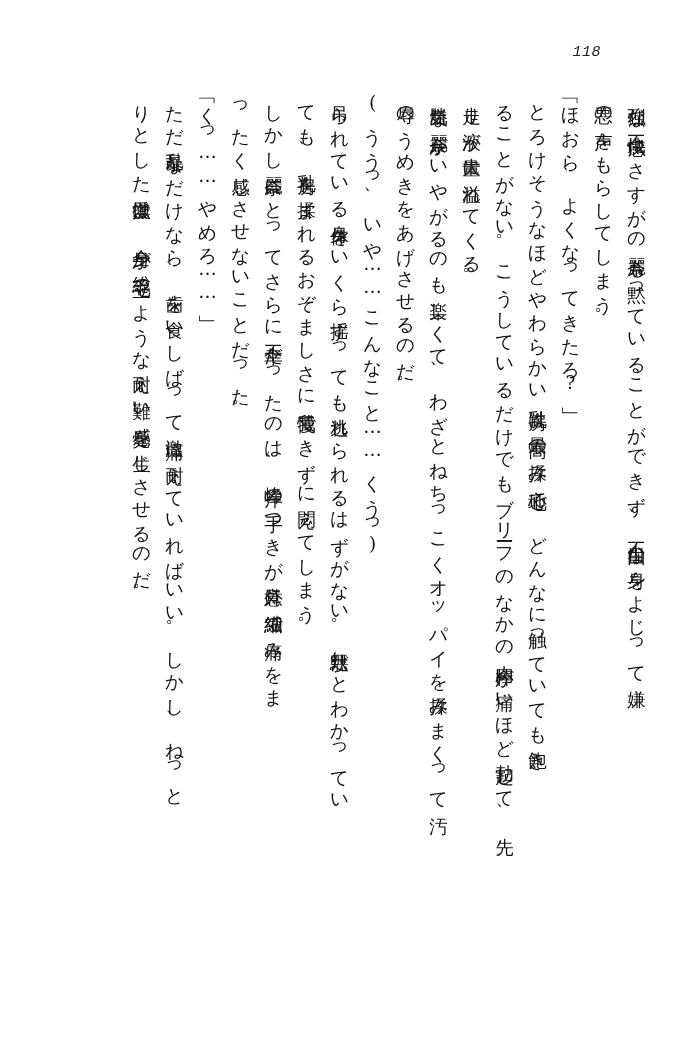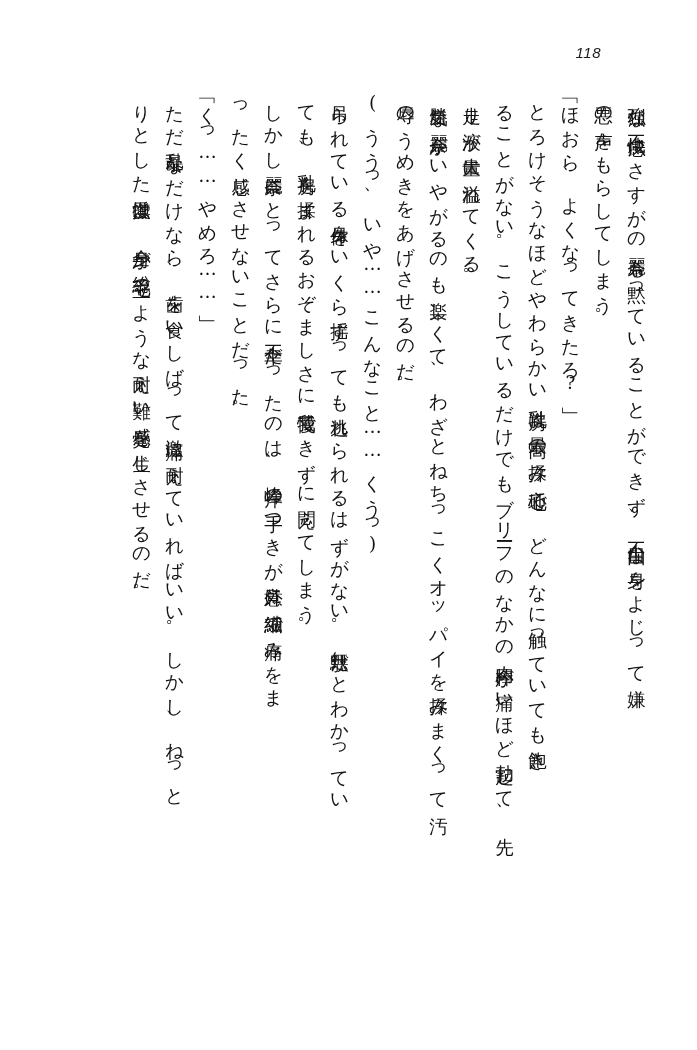--- a/index.html
+++ b/index.html
@@ -22,21 +22,21 @@
     background: #ffffff;
     box-sizing: border-box;
   }
 
   .page-number {
     position: absolute;
     top: 44px;
     right: 96px;
     font-size: 15px;
     font-style: italic;
-    font-family: Liberation Sans, sans-serif;
+    font-family: Liberation Mono, monospace;
     color: #1c1c1c;
     letter-spacing: 0.5px;
   }
 
   
   .body-text {
     position: absolute;
     top: 92px;
     right: 52px;
     left: 52px;

